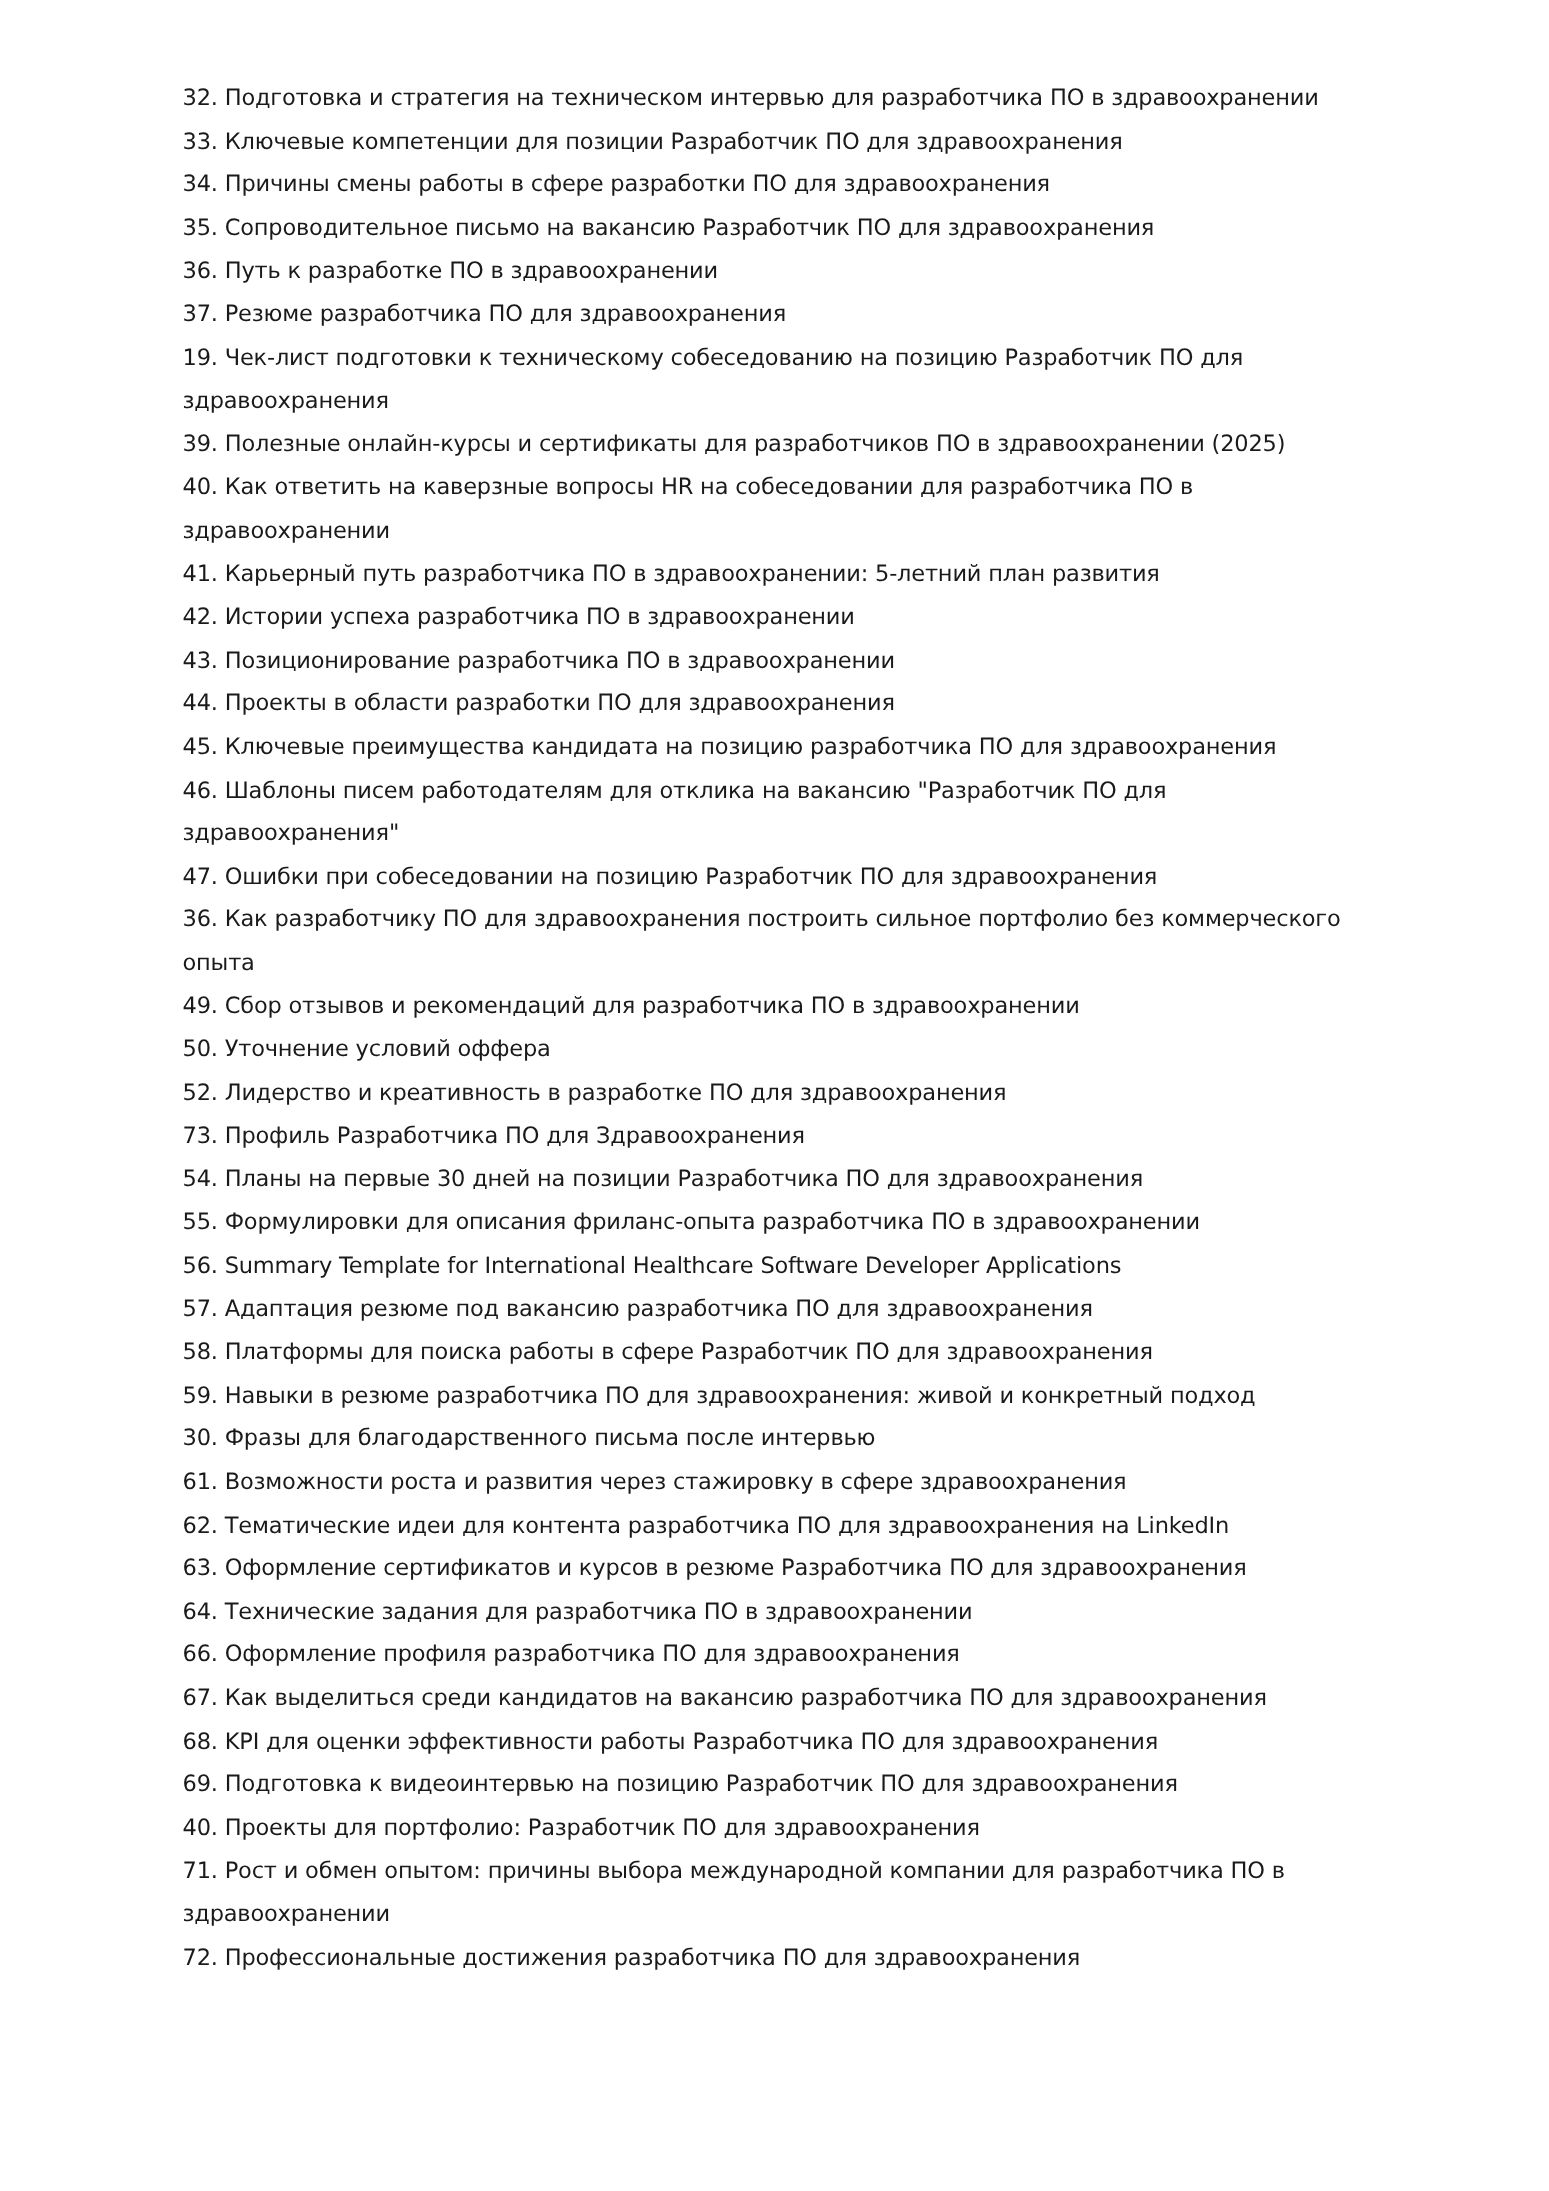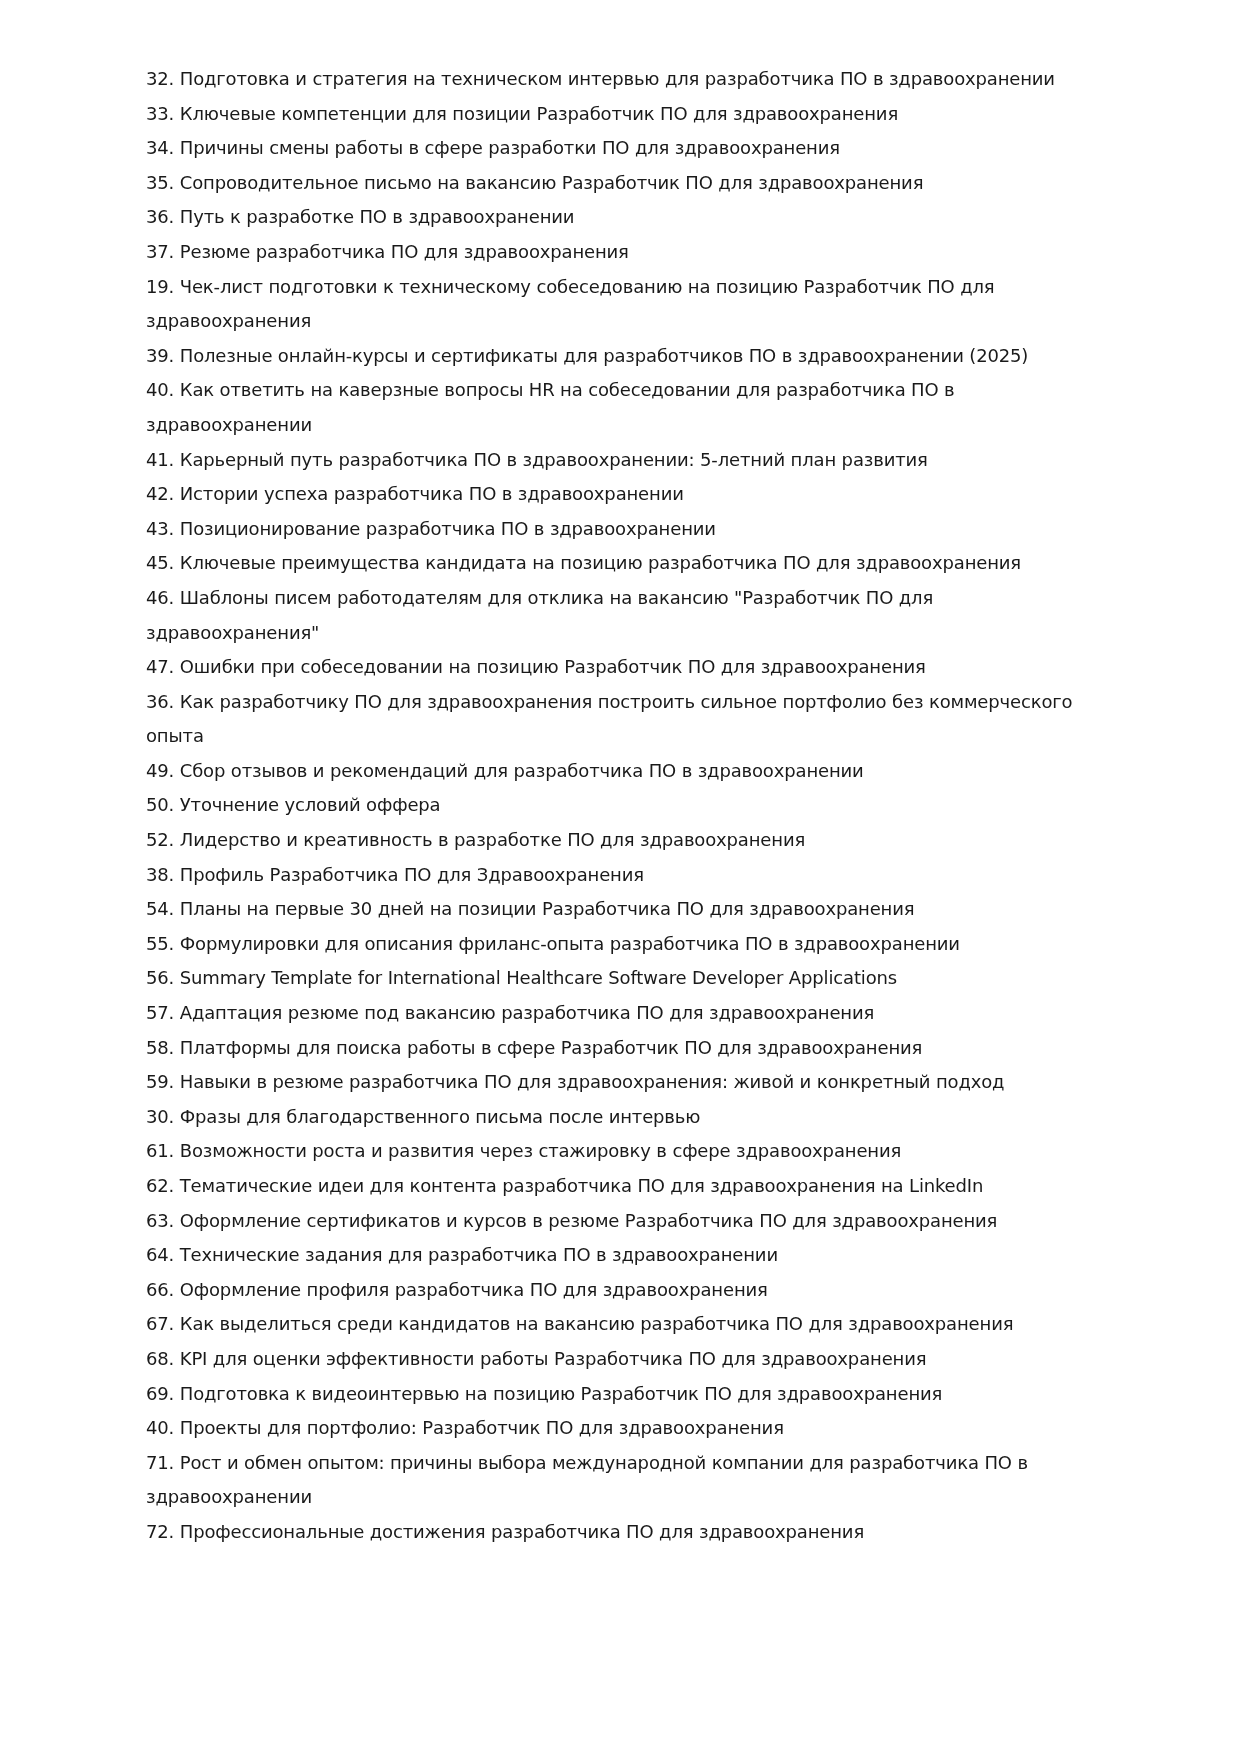--- a/index.html
+++ b/index.html
@@ -45,28 +45,29 @@
     <li class="item">34. Причины смены работы в сфере разработки ПО для здравоохранения</li>
     <li class="item">35. Сопроводительное письмо на вакансию Разработчик ПО для здравоохранения</li>
     <li class="item">36. Путь к разработке ПО в здравоохранении</li>
     <li class="item">37. Резюме разработчика ПО для здравоохранения</li>
     <li class="item">19. Чек-лист подготовки к техническому собеседованию на позицию Разработчик ПО для здравоохранения</li>
     <li class="item">39. Полезные онлайн-курсы и сертификаты для разработчиков ПО в здравоохранении (2025)</li>
     <li class="item">40. Как ответить на каверзные вопросы HR на собеседовании для разработчика ПО в здравоохранении</li>
     <li class="item">41. Карьерный путь разработчика ПО в здравоохранении: 5-летний план развития</li>
     <li class="item">42. Истории успеха разработчика ПО в здравоохранении</li>
     <li class="item">43. Позиционирование разработчика ПО в здравоохранении</li>
+    <li class="item">44. Проекты в области разработки ПО для здравоохранения</li>
     <li class="item">45. Ключевые преимущества кандидата на позицию разработчика ПО для здравоохранения</li>
     <li class="item">46. Шаблоны писем работодателям для отклика на вакансию "Разработчик ПО для здравоохранения"</li>
     <li class="item">47. Ошибки при собеседовании на позицию Разработчик ПО для здравоохранения</li>
     <li class="item">36. Как разработчику ПО для здравоохранения построить сильное портфолио без коммерческого опыта</li>
     <li class="item">49. Сбор отзывов и рекомендаций для разработчика ПО в здравоохранении</li>
     <li class="item">50. Уточнение условий оффера</li>
     <li class="item">52. Лидерство и креативность в разработке ПО для здравоохранения</li>
-    <li class="item">38. Профиль Разработчика ПО для Здравоохранения</li>
+    <li class="item">73. Профиль Разработчика ПО для Здравоохранения</li>
     <li class="item">54. Планы на первые 30 дней на позиции Разработчика ПО для здравоохранения</li>
     <li class="item">55. Формулировки для описания фриланс-опыта разработчика ПО в здравоохранении</li>
     <li class="item">56. Summary Template for International Healthcare Software Developer Applications</li>
     <li class="item">57. Адаптация резюме под вакансию разработчика ПО для здравоохранения</li>
     <li class="item">58. Платформы для поиска работы в сфере Разработчик ПО для здравоохранения</li>
     <li class="item">59. Навыки в резюме разработчика ПО для здравоохранения: живой и конкретный подход</li>
     <li class="item">30. Фразы для благодарственного письма после интервью</li>
     <li class="item">61. Возможности роста и развития через стажировку в сфере здравоохранения</li>
     <li class="item">62. Тематические идеи для контента разработчика ПО для здравоохранения на LinkedIn</li>
     <li class="item">63. Оформление сертификатов и курсов в резюме Разработчика ПО для здравоохранения</li>

